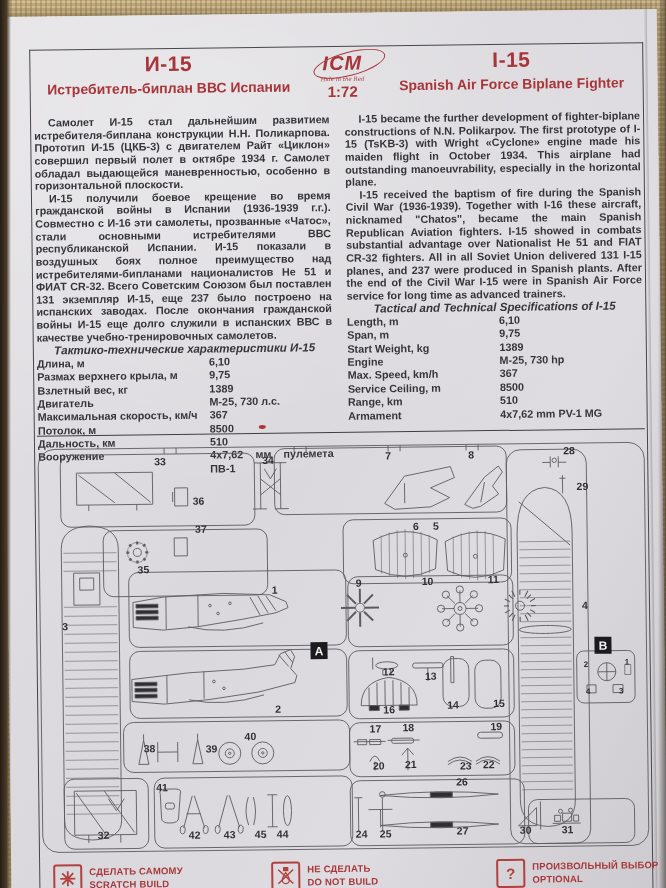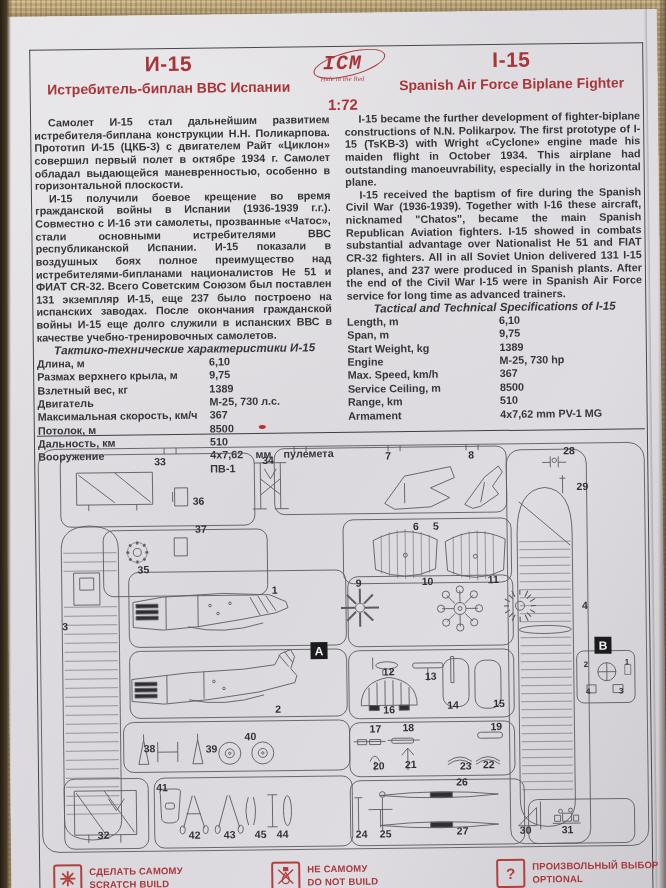--- a/index.html
+++ b/index.html
@@ -28,28 +28,28 @@
   .frame{position:absolute;left:28px;top:33px;width:612px;height:851px;
     border:1.3px solid #46464b;border-bottom:none;}
   
   .hdr{position:absolute;top:3px;left:0;right:0;height:64px;color:#a8353a;}
   .hdr-col{position:absolute;text-align:center;}
   .hdr-left{left:4px;width:268px;}
   .hdr-right{left:352px;right:2px;}
   .hdr-title{font-size:21px;font-weight:bold;letter-spacing:.5px;}
   .hdr-sub{font-size:14px;font-weight:bold;margin-top:4px;}
   .hdr-center{left:272px;width:80px;top:0;}
-  .logo{position:relative;display:inline-block;padding:2px 6px;font-family:Liberation Mono, monospace;}
+  .logo{position:relative;display:inline-block;padding:2px 6px;}
   .logo-swoosh{position:absolute;left:-4px;top:2px;width:72px;height:22px;
     border:1.6px solid #a8353a;border-radius:50%;transform:rotate(-14deg);}
   .logo-text{position:relative;font-size:20px;font-weight:bold;font-style:italic;
     letter-spacing:1px;color:#a8353a;}
   .logo-tag{font-size:5.5px;font-style:italic;color:#a8353a;margin-top:-1px;
     font-family:"DejaVu Serif",serif;white-space:nowrap;}
-  .logo-scale{font-size:15px;font-weight:bold;color:#a8353a;margin-top:14px;}
+  .logo-scale{font-size:15px;font-weight:bold;color:#a8353a;margin-top:1px;}
   
   .columns{position:absolute;top:66px;left:3px;right:3px;display:flex;gap:15px;color:#36363a;}
   .col{width:50%;font-size:10.8px;font-weight:600;line-height:1.17;text-align:justify;}
   .col p{margin:0;text-indent:14px;}
   .spec-title{text-align:center;font-weight:bold;font-style:italic;font-size:11.6px;
     margin:3px 0 2px 0;text-indent:0 !important;}
   .spec-row{display:flex;line-height:1.24;}
   .spec-label{flex:0 0 172px;}
   .col-en .spec-label{flex-basis:152px;}
   .spec-value{flex:1;}
@@ -512,21 +512,21 @@
         <span class="licon">
           <svg width="19" height="19" viewBox="0 0 19 19">
             <g stroke="#b2403f" fill="none" stroke-width="1.3">
               <rect x="7.5" y="1" width="4" height="3" fill="#b2403f"></rect>
               <path d="M9.5,6 C7,9.5 6,11.5 6,13.5 a3.5,3.5 0 0 0 7,0 C13,11.5 12,9.5 9.5,6 Z"></path>
               <path d="M2,3 L17,17 M17,3 L2,17" stroke-width="1.5"></path>
             </g>
             </svg>
         </span>
         <span class="ltext">
-          <span>НЕ САМОМУ</span>
+          <span>НЕ СДЕЛАТЬ</span>
           <span>DO NOT BUILD</span>
         </span>
       </div>
       <div class="legend-item" style="left:456px">
         <span class="licon">?</span>
         <span class="ltext">
           <span>ПРОИЗВОЛЬНЫЙ ВЫБОР</span>
           <span>OPTIONAL</span>
         </span>
       </div>

